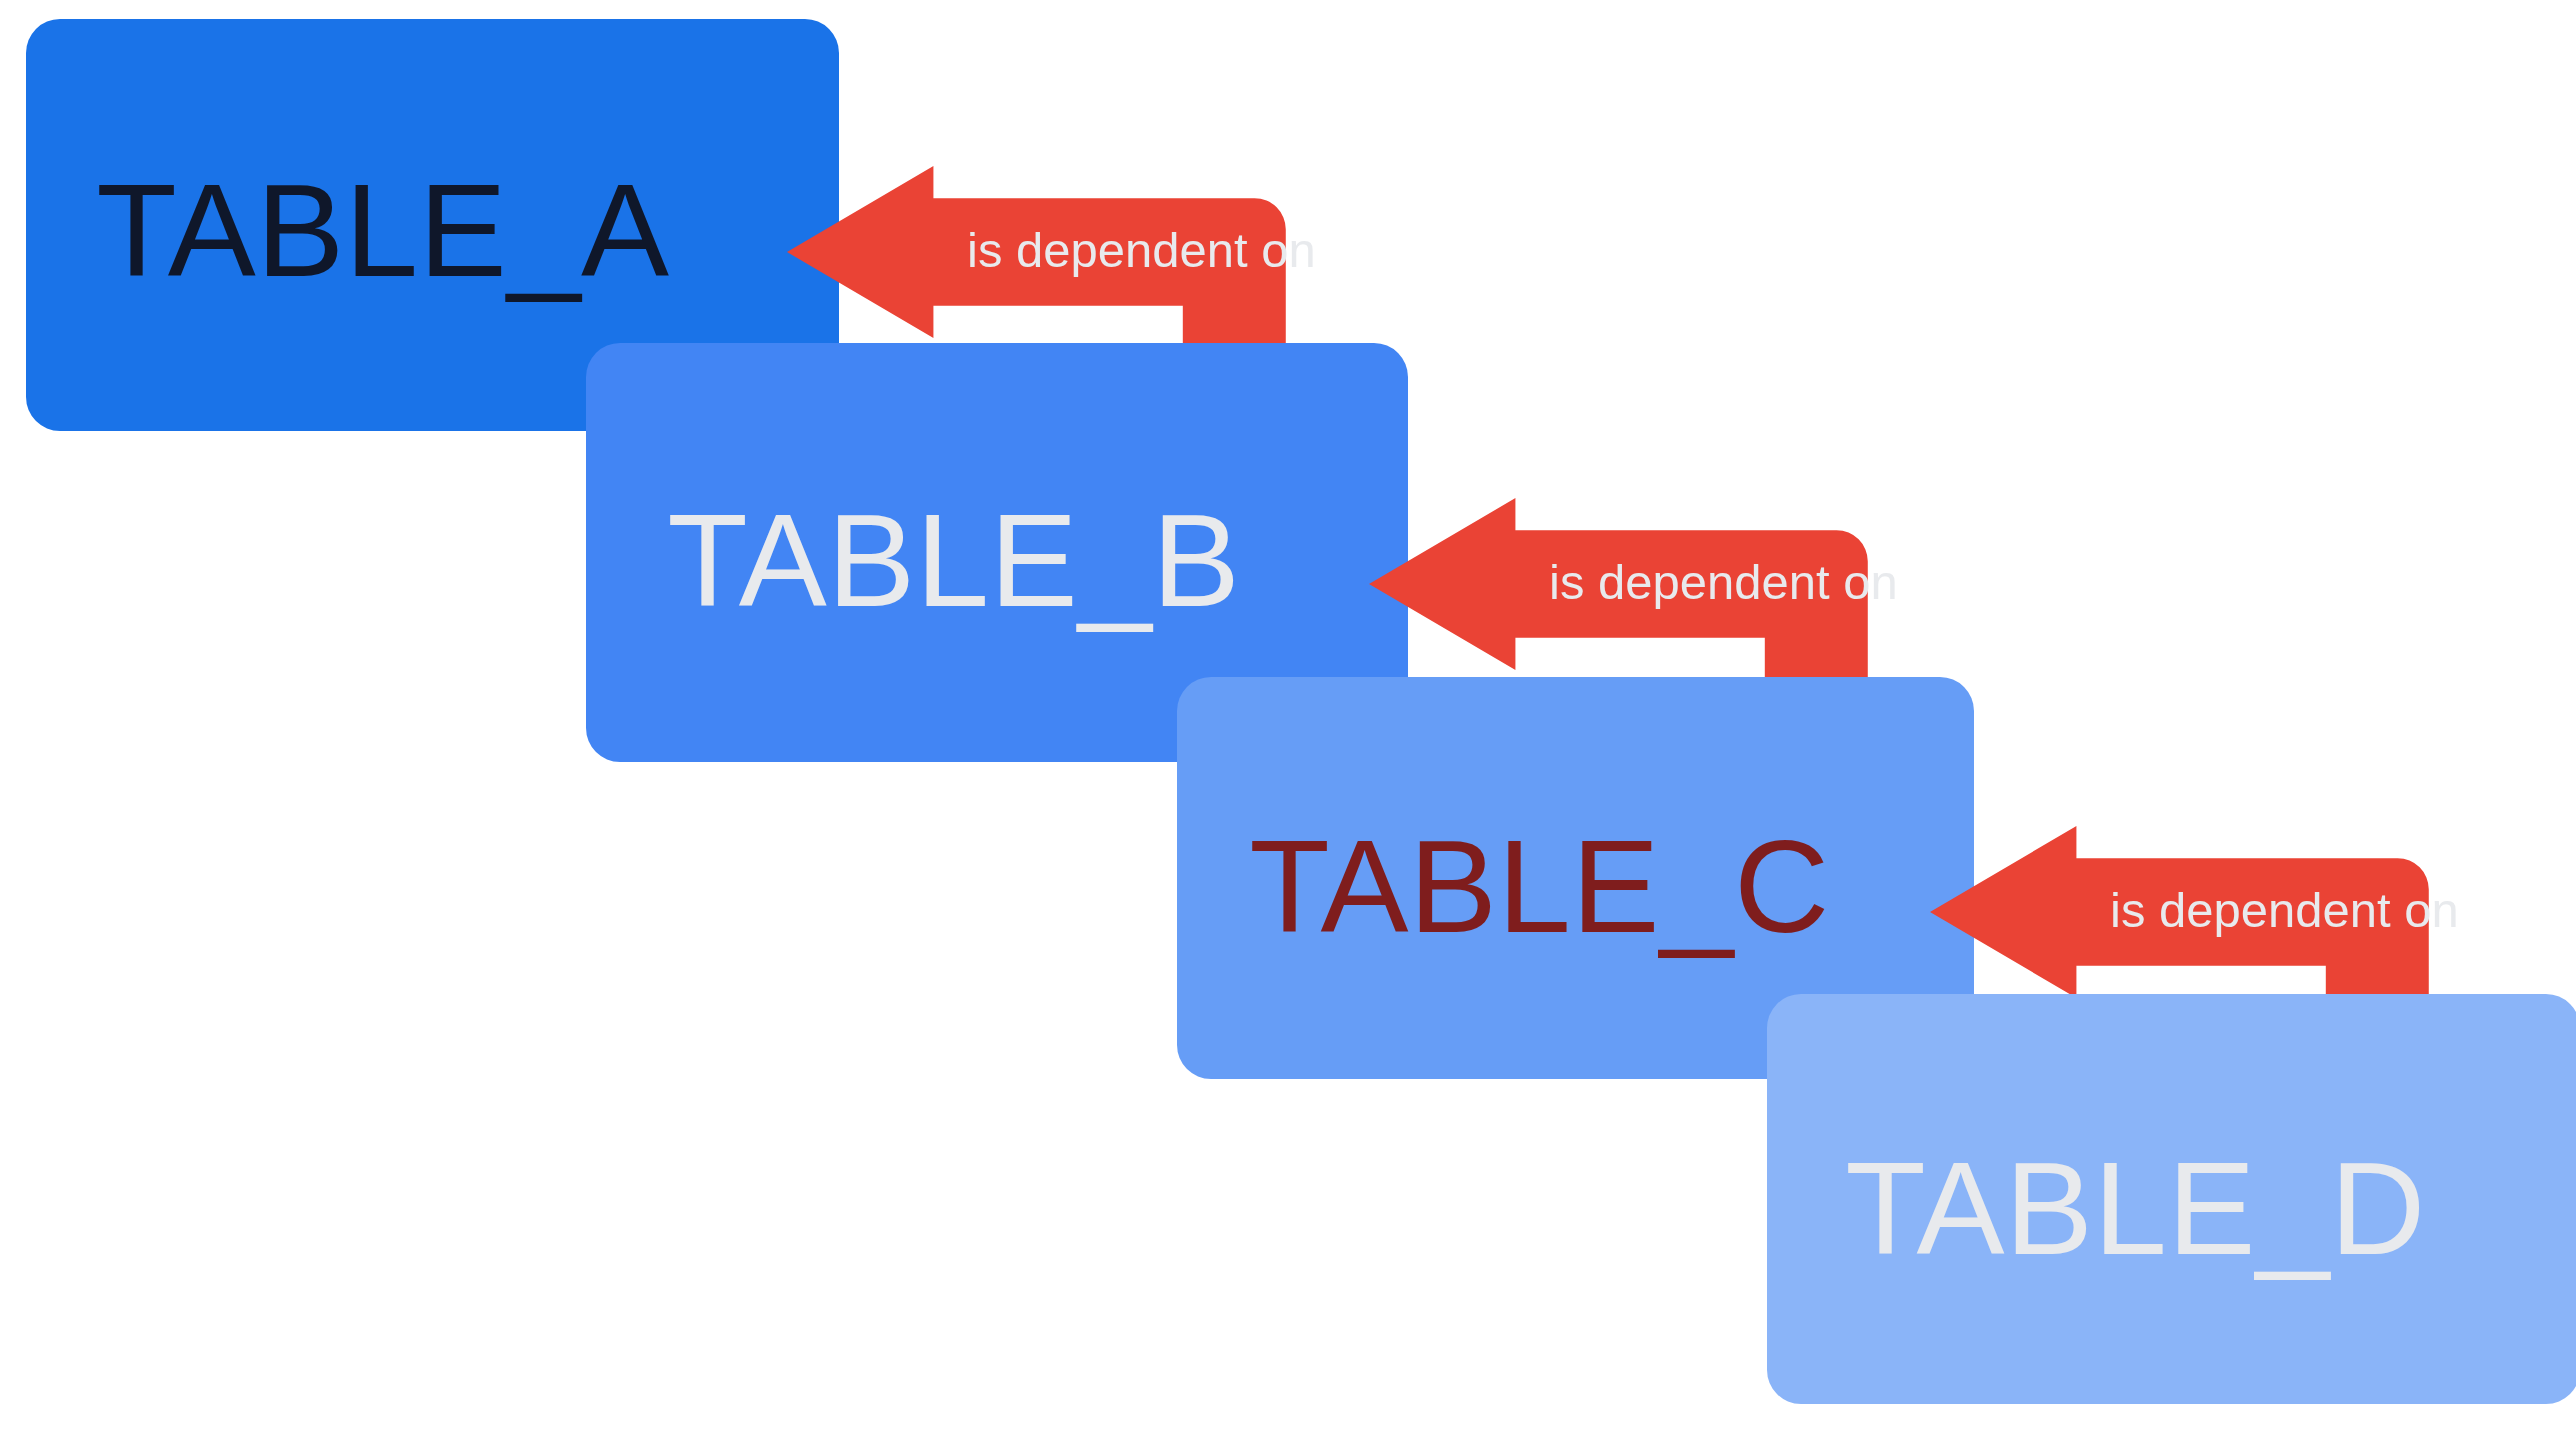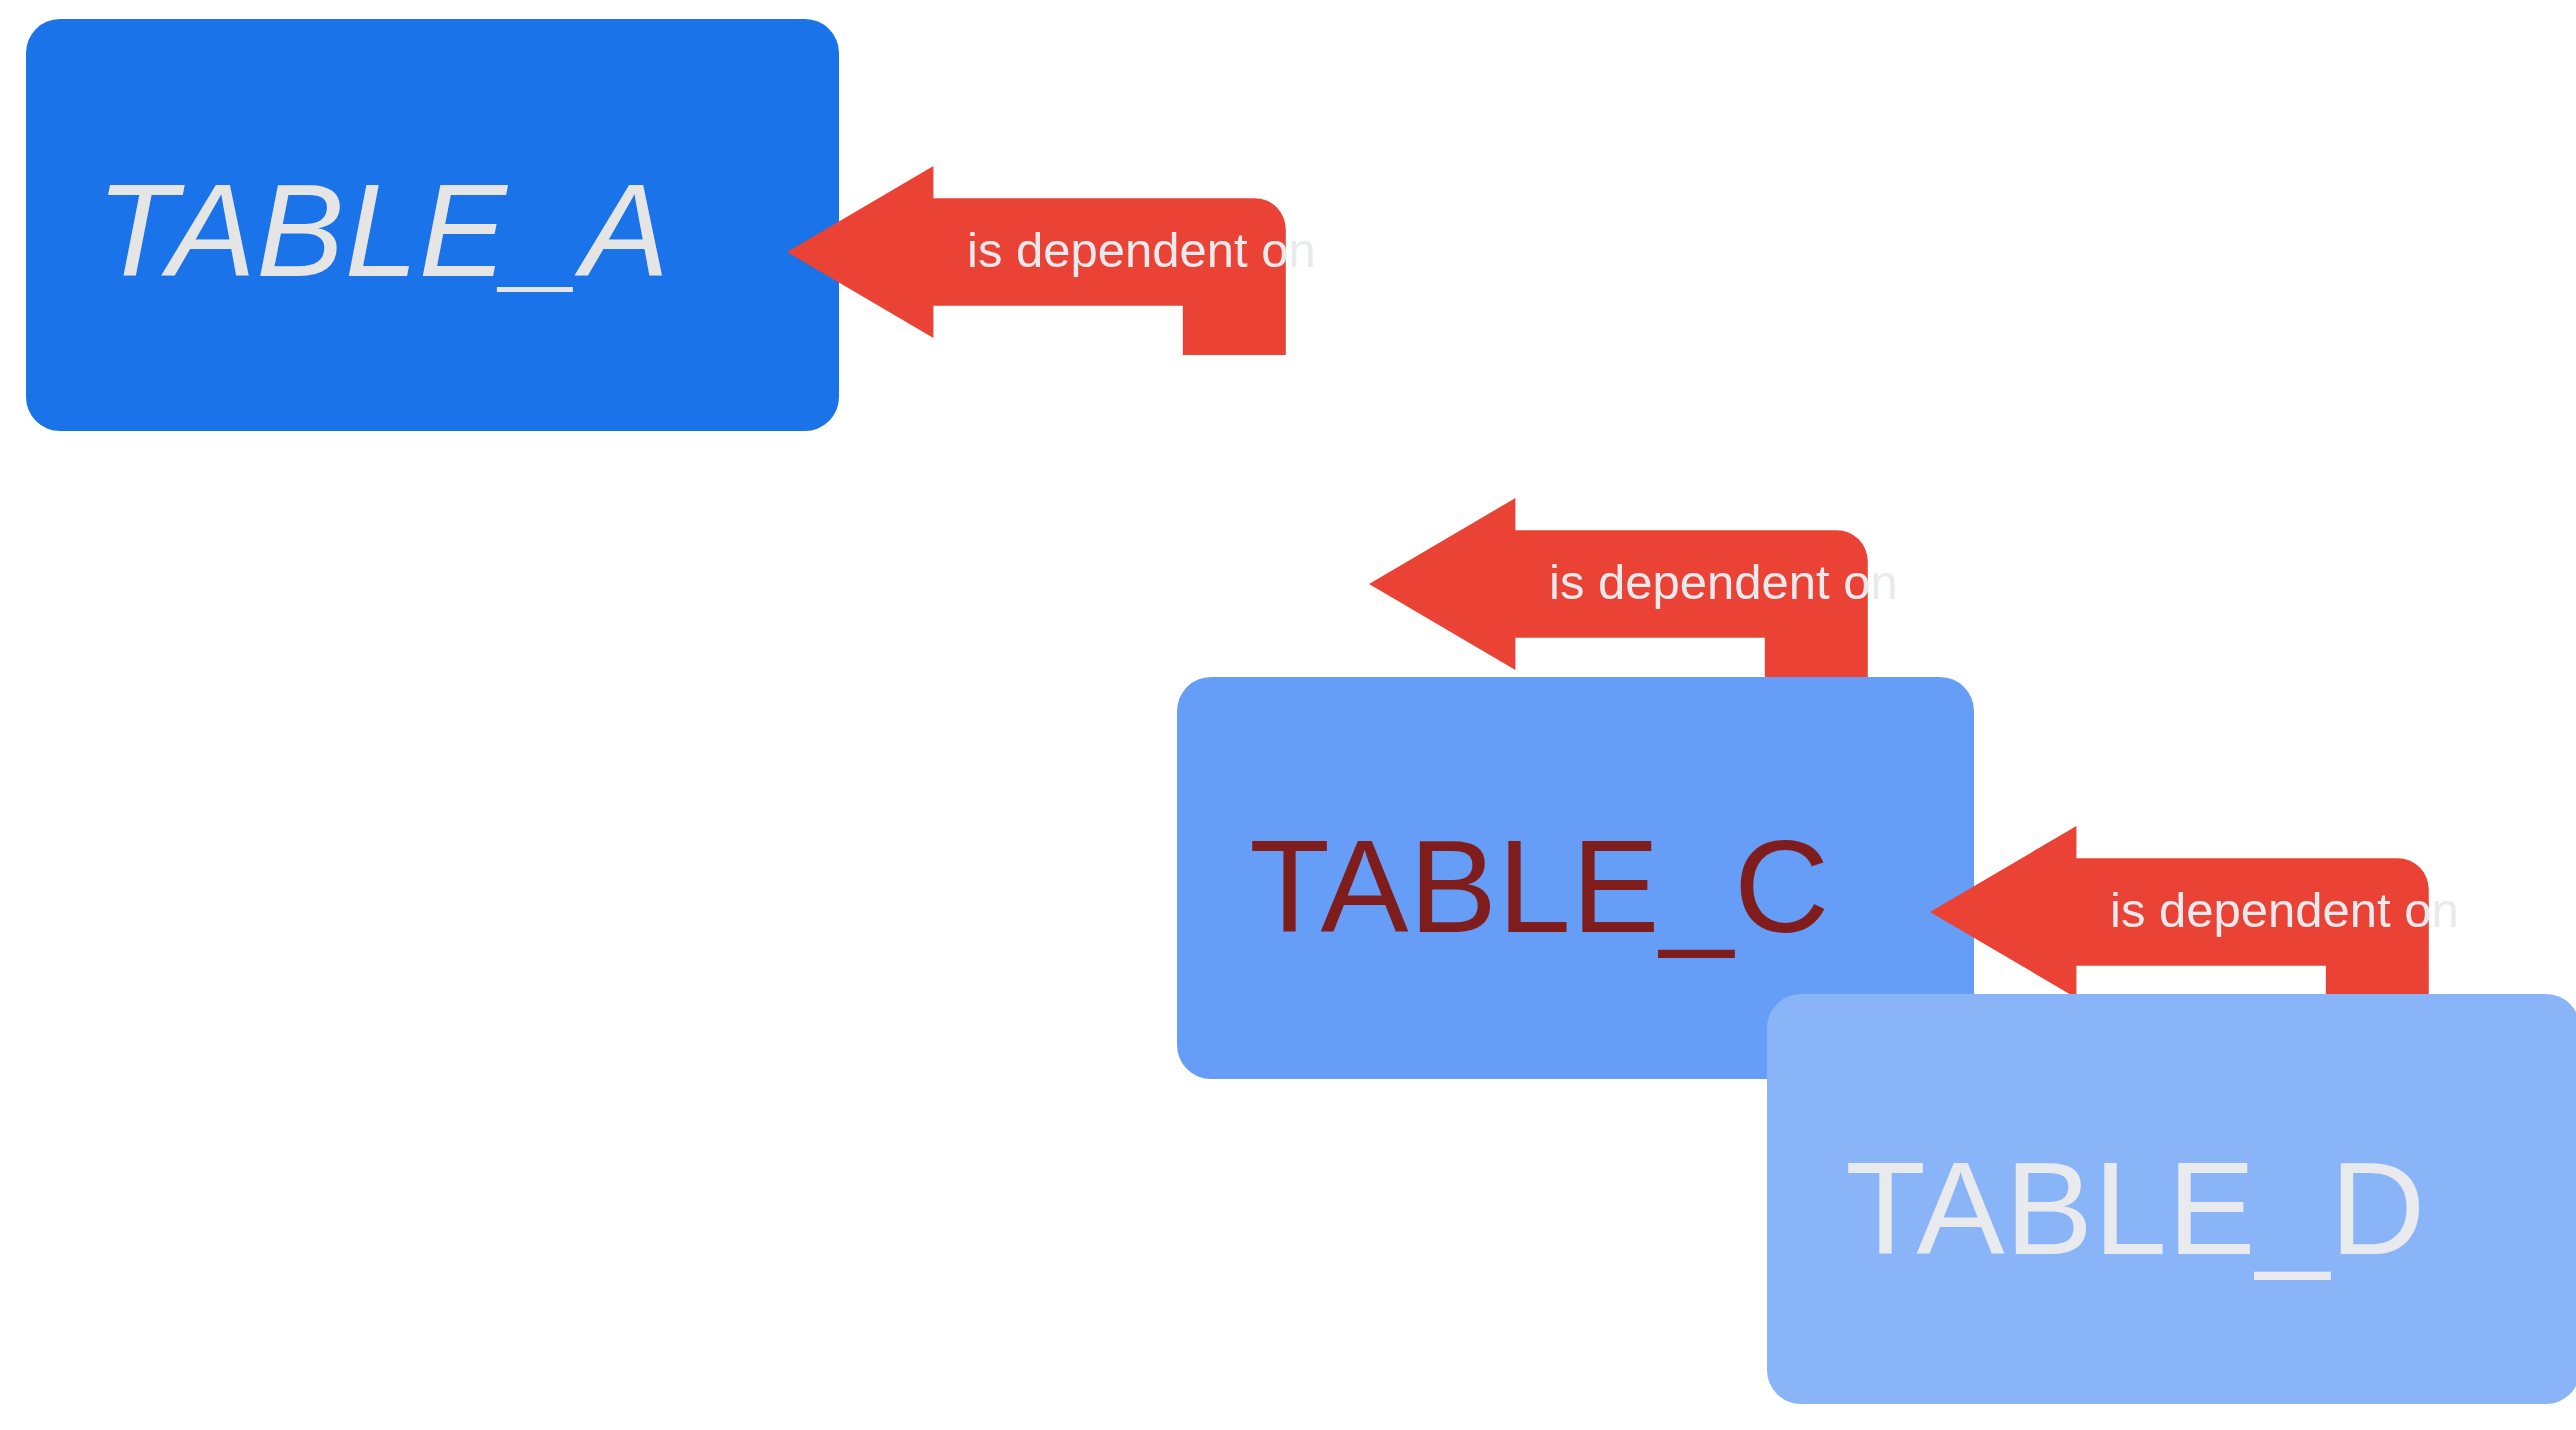--- a/index.html
+++ b/index.html
@@ -74,39 +74,42 @@
   .layer-node-c { z-index: 6; }
   .layer-edge-cd { z-index: 7; }
   .layer-node-d { z-index: 8; }
 </style>
 </head>
 <body style="background: rgb(255, 255, 255);">
 
 <div id="canvas" style="background: rgb(255, 255, 255);">
 
   <div class="node layer-node-a" id="node-a" style="background: rgb(26, 115, 232);">
-    <span class="node-label" style="color: #e5e5e5; font-style: italic;">TABLE_A</span>
+    <span class="node-label" style="color: #0f172a;">TABLE_A</span>
   </div>
 
   <div class="edge layer-edge-ab" id="edge-ab">
     <svg width="529" height="189" viewBox="0 0 560 200">
       <path d="M 0,91
                L 155,0
                L 155,34
                L 495,34
                A 33,33 0 0 1 528,67
                L 528,200
                L 419,200
                L 419,148
                L 155,148
                L 155,182 Z" fill="#ea4335"></path>
     </svg>
     <span class="edge-label" style="color: rgb(232, 234, 237);">is dependent on</span>
   </div>
 
+  <div class="node layer-node-b" id="node-b" style="background: rgb(66, 133, 244);">
+    <span class="node-label" style="color: rgb(232, 234, 237);">TABLE_B</span>
+  </div>
 
   <div class="edge layer-edge-bc" id="edge-bc">
     <svg width="529" height="189" viewBox="0 0 560 200">
       <path d="M 0,91
                L 155,0
                L 155,34
                L 495,34
                A 33,33 0 0 1 528,67
                L 528,200
                L 419,200

